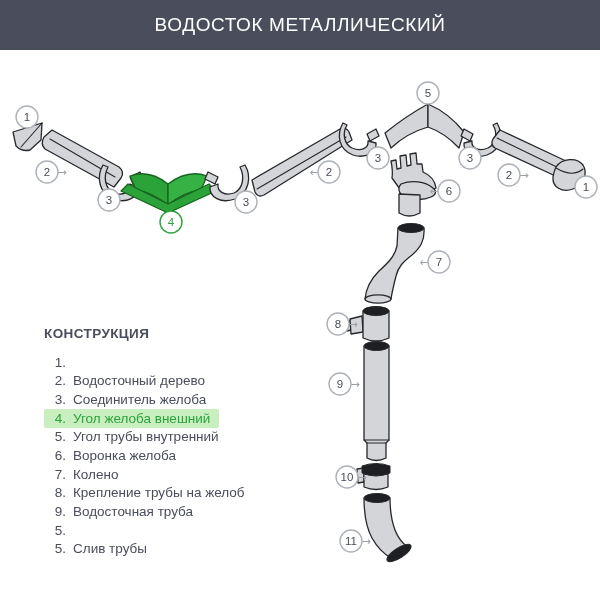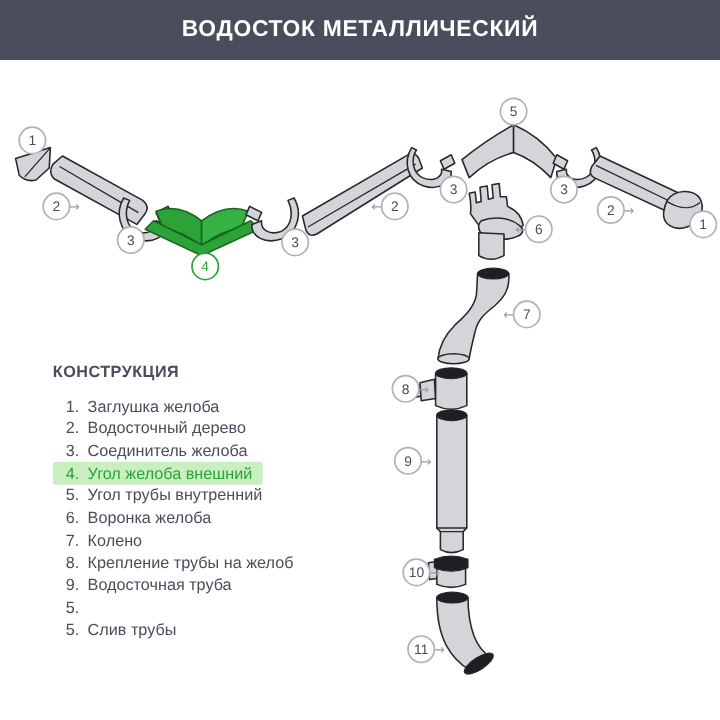--- a/index.html
+++ b/index.html
@@ -6,34 +6,34 @@
   body{
     width:600px;height:600px;position:relative;overflow:hidden;
     background:#ffffff;font-family:"Liberation Sans",sans-serif;
   }
   .header{
     position:absolute;left:0;top:0;width:600px;height:50px;
     background:var(--c-header_bg,#4a4d5b);
     display:flex;align-items:center;justify-content:center;
   }
   .header .title{
-    color:var(--c-header_text,#fff);font-size:19px;font-weight:bold;letter-spacing:.6px;
+    color:var(--c-header_text,#fff);font-size:19px;font-weight:normal;letter-spacing:.6px;
   }
   svg.diagram{position:absolute;left:0;top:0;}
   .part{fill:var(--c-part_fill,#d3d5d9);stroke:var(--c-part_stroke,#26282c);stroke-width:1.3;stroke-linejoin:round;}
   .dark{fill:var(--c-dark_fill,#1e1f22);stroke:var(--c-part_stroke,#26282c);stroke-width:1;}
   .pline{fill:none;stroke:var(--c-part_stroke,#26282c);stroke-width:1.1;stroke-linecap:round;}
   .green{fill:var(--c-green,#2ba338);stroke:var(--c-green_dark,#17641f);stroke-width:1.3;stroke-linejoin:round;}
   .green2{fill:var(--c-green_light,#35b243);}
   .bdg circle{fill:#ffffff;stroke:var(--c-badge_border,#adb2b9);stroke-width:1.4;}
   .bdg text{fill:var(--c-ink,#4a4d5b);font-size:11.5px;text-anchor:middle;font-family:"Liberation Sans",sans-serif;}
   .bdg.hl circle{stroke:var(--c-green,#2ba338);}
   .bdg.hl text{fill:var(--c-green,#2ba338);}
   .arr{fill:var(--c-arrow,#9aa0a8);font-size:11px;text-anchor:middle;font-family:"DejaVu Sans",sans-serif;}
-  .legend{position:absolute;left:44px;top:302px;}
+  .legend{position:absolute;left:44px;top:326px;}
   .legend-title{font-size:13.5px;font-weight:bold;color:var(--c-ink,#4a4d5b);letter-spacing:.4px;margin-bottom:12px;}
   .row{display:flex;width:max-content;font-size:13.5px;line-height:15.5px;color:var(--c-ink,#4a4d5b);
        padding:1.6px 9px 1.6px 0;border-radius:2px;}
   .row .num{width:22px;text-align:right;margin-right:7px;}
   .row.hl{background:var(--c-highlight_bg,#c9efc1);color:var(--c-highlight_text,#2ba23a);}
 </style>
 </head>
 <body>
 
 <div class="header">
@@ -213,21 +213,20 @@
       <text y="4">11</text>
     </g>
   <text class="arr" x="366" y="545">→</text>
 </svg>
 
 <div class="legend">
   <div class="legend-title">КОНСТРУКЦИЯ</div>
   <div class="legend-list">
     <div class="row">
         <span class="num">1.</span>
-        <span class="lbl">Заглушка желоба</span>
       </div>
     <div class="row">
         <span class="num">2.</span>
         <span class="lbl">Водосточный дерево</span>
       </div>
     <div class="row">
         <span class="num">3.</span>
         <span class="lbl">Соединитель желоба</span>
       </div>
     <div class="row hl">

